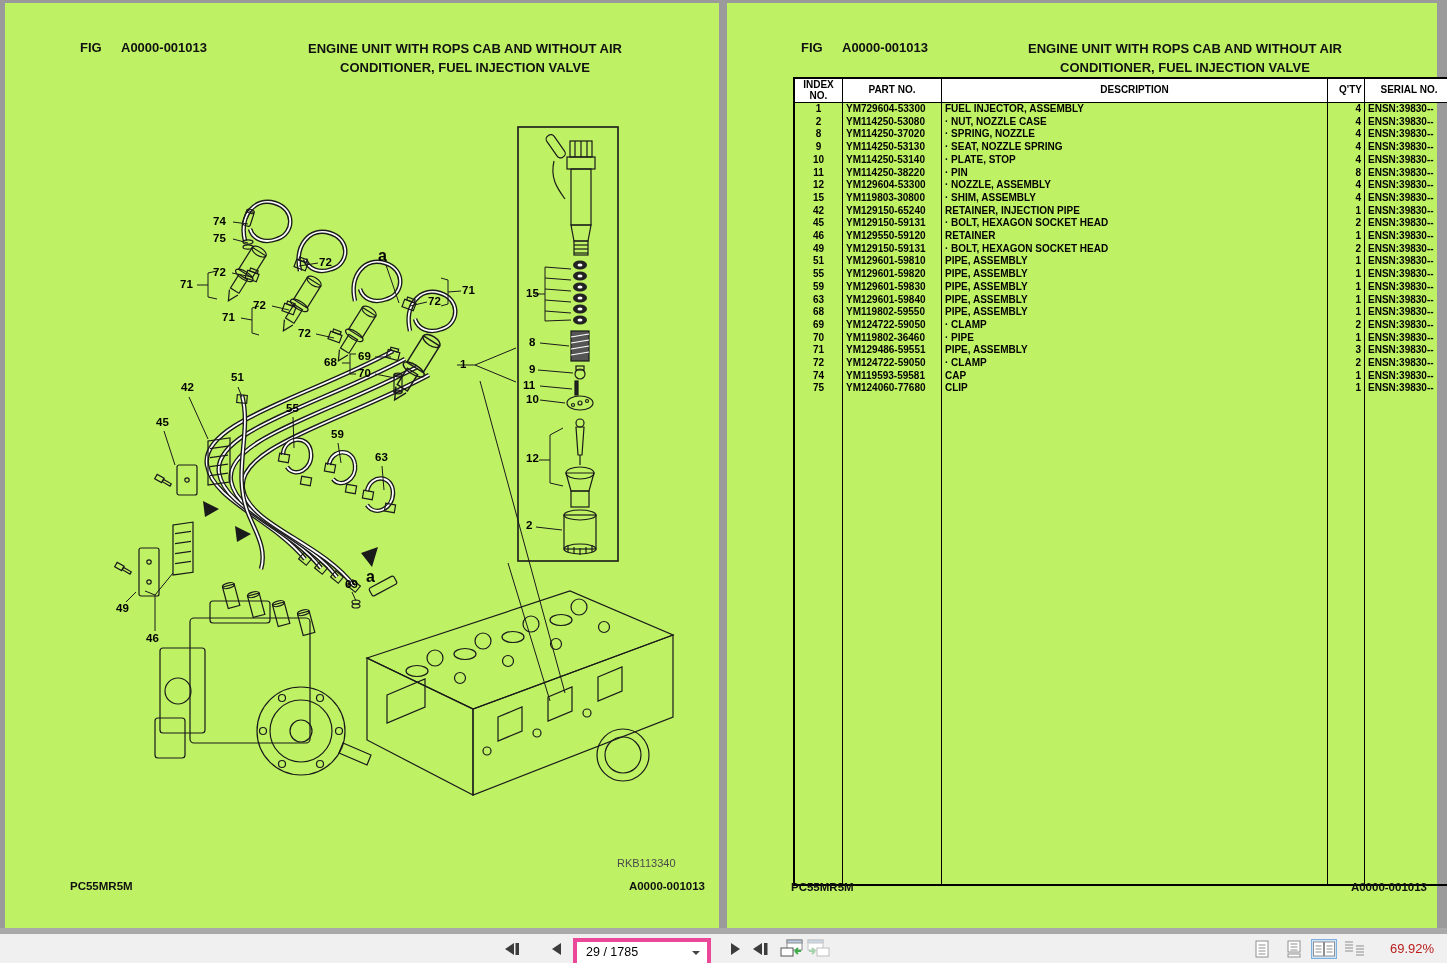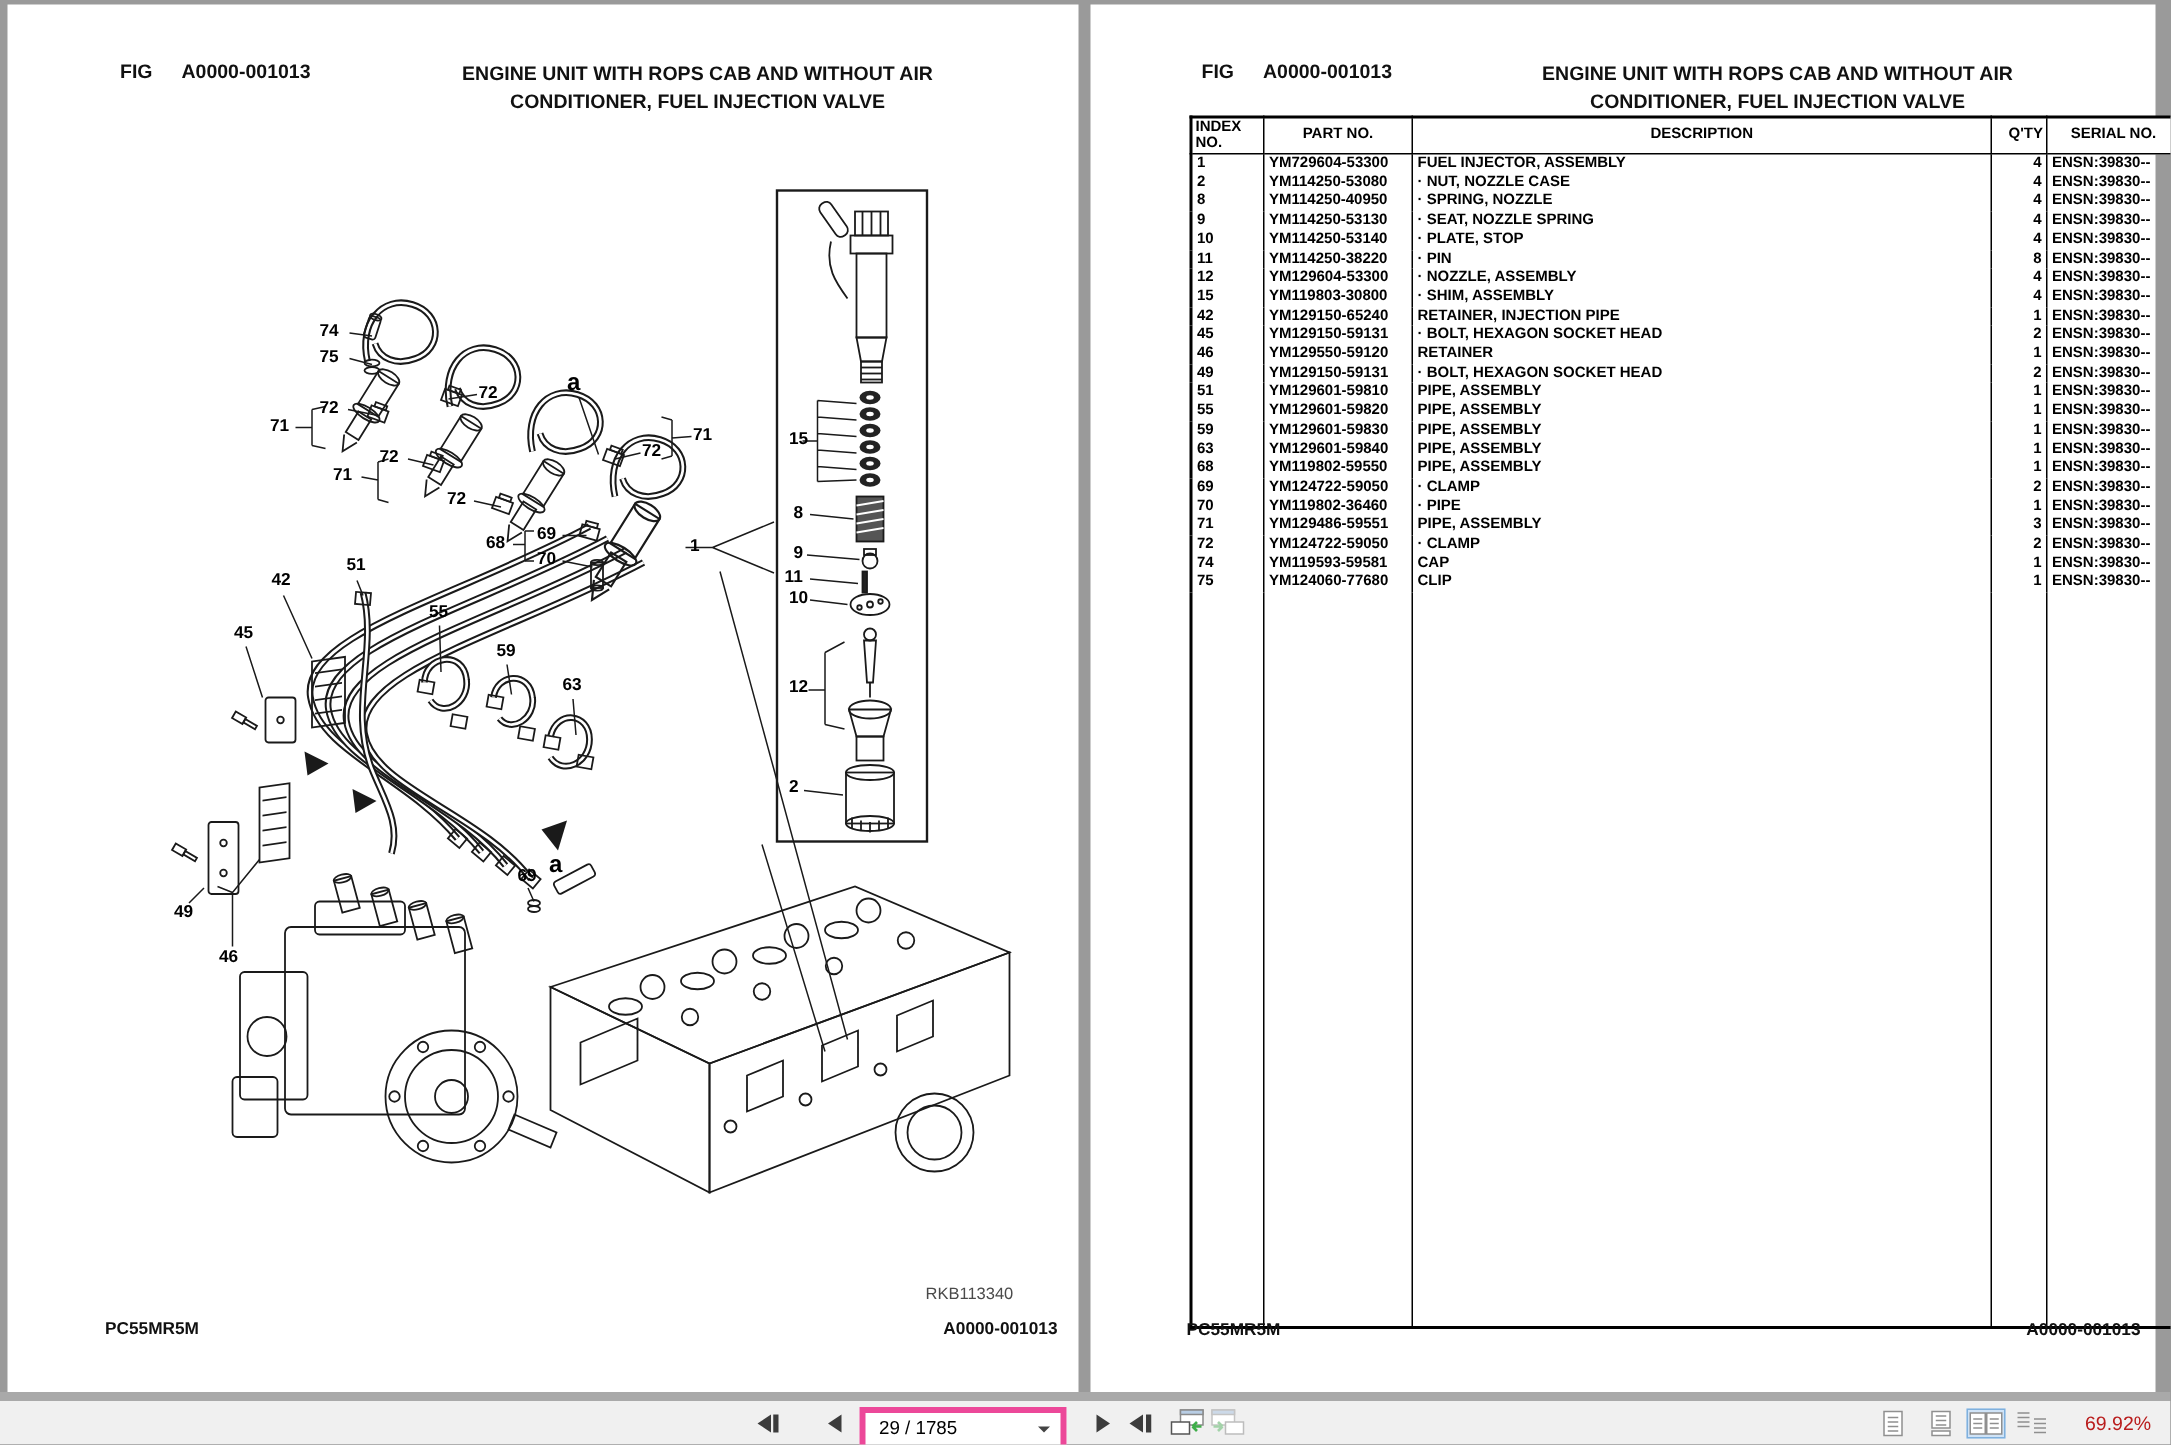--- a/index.html
+++ b/index.html
@@ -1,18 +1,18 @@
 <!DOCTYPE html>
 <html><head>
 <meta charset="utf-8">
 <style>
   html,body{margin:0;padding:0}
   body{width:1447px;height:963px;background:#9a9a9a;font-family:"Liberation Sans",sans-serif;
        position:relative;overflow:hidden}
-  .page{position:absolute;top:3px;height:925px;background:#ffffff}
+  .page{position:absolute;top:3px;height:925px;background:#bef264}
   .page-left{left:5px;width:714px}
   .page-right{left:727px;width:710px}
   
   .fig-label{position:absolute;font-weight:bold;font-size:13px;color:#111}
   .fig-num{position:absolute;font-weight:bold;font-size:13px;color:#111}
   .fig-title{position:absolute;font-weight:bold;font-size:13px;color:#111;text-align:center;line-height:19px}
   
   .foot{position:absolute;font-weight:bold;font-size:11.5px;color:#111}
   .draw-ref{position:absolute;font-size:11px;color:#4a4a4a}
   
@@ -24,21 +24,21 @@
   .blk{fill:#1a1a1a;stroke:none}
   .callout{position:absolute;font-weight:bold;font-size:11.5px;color:#000;white-space:nowrap}
   .callout.big{font-size:16px}
   
   table.parts{position:absolute;left:66px;top:74px;border-collapse:collapse;table-layout:fixed;
       width:634px;font-size:10px;font-weight:bold;color:#000}
   table.parts{border:2px solid #000}
   table.parts th{border:1px solid #000;font-size:10px;padding:1px 2px;line-height:10.5px;background:#fff}
   table.parts td{border-left:1px solid #000;border-right:1px solid #000;height:12.7px;line-height:12.7px;
       padding:0 3px;white-space:nowrap;overflow:hidden}
-  td.idx,th.h-idx{width:43px;text-align:left}
+  td.idx,th.h-idx{width:43px;text-align:center}
   td.part,th.h-part{width:94px}
   td.part{text-align:left;padding-left:5px}
   td.desc,th.h-desc{width:381px}
   td.desc{text-align:left;padding-left:5px}
   td.qty,th.h-qty{width:32px;text-align:right}
   td.ser,th.h-ser{width:84px}
   td.ser{text-align:left;padding-left:4px}
   tr.filler td{height:489px}
   
   .separator{position:absolute;top:928px;left:0;width:1447px;height:6px;background:#a9a9a9}
@@ -471,21 +471,21 @@
         </tr>
         <tr>
           <td class="idx">2</td>
           <td class="part">YM114250-53080</td>
           <td class="desc">·  NUT, NOZZLE CASE</td>
           <td class="qty">4</td>
           <td class="ser">ENSN:39830--</td>
         </tr>
         <tr>
           <td class="idx">8</td>
-          <td class="part">YM114250-40950</td>
+          <td class="part">YM114250-37020</td>
           <td class="desc">·  SPRING, NOZZLE</td>
           <td class="qty">4</td>
           <td class="ser">ENSN:39830--</td>
         </tr>
         <tr>
           <td class="idx">9</td>
           <td class="part">YM114250-53130</td>
           <td class="desc">·  SEAT, NOZZLE SPRING</td>
           <td class="qty">4</td>
           <td class="ser">ENSN:39830--</td>

